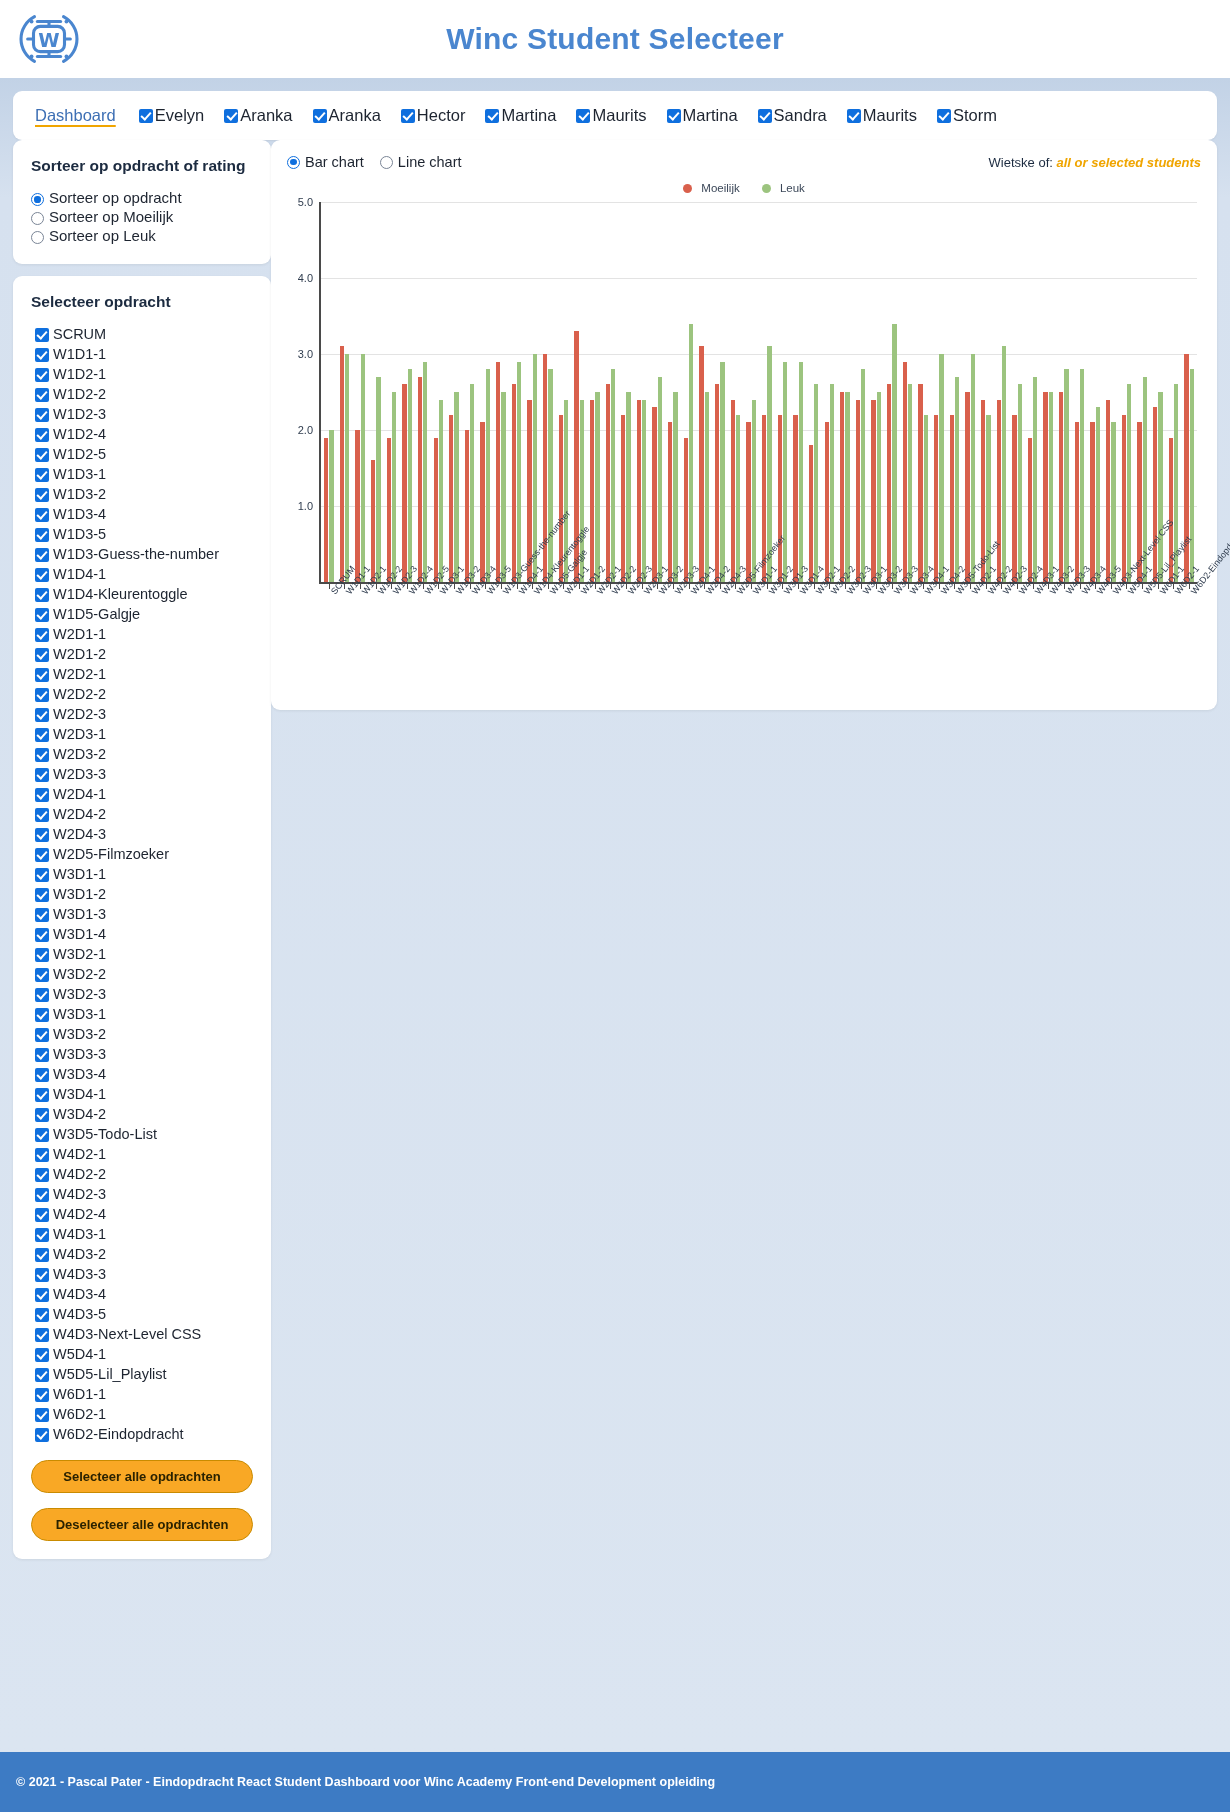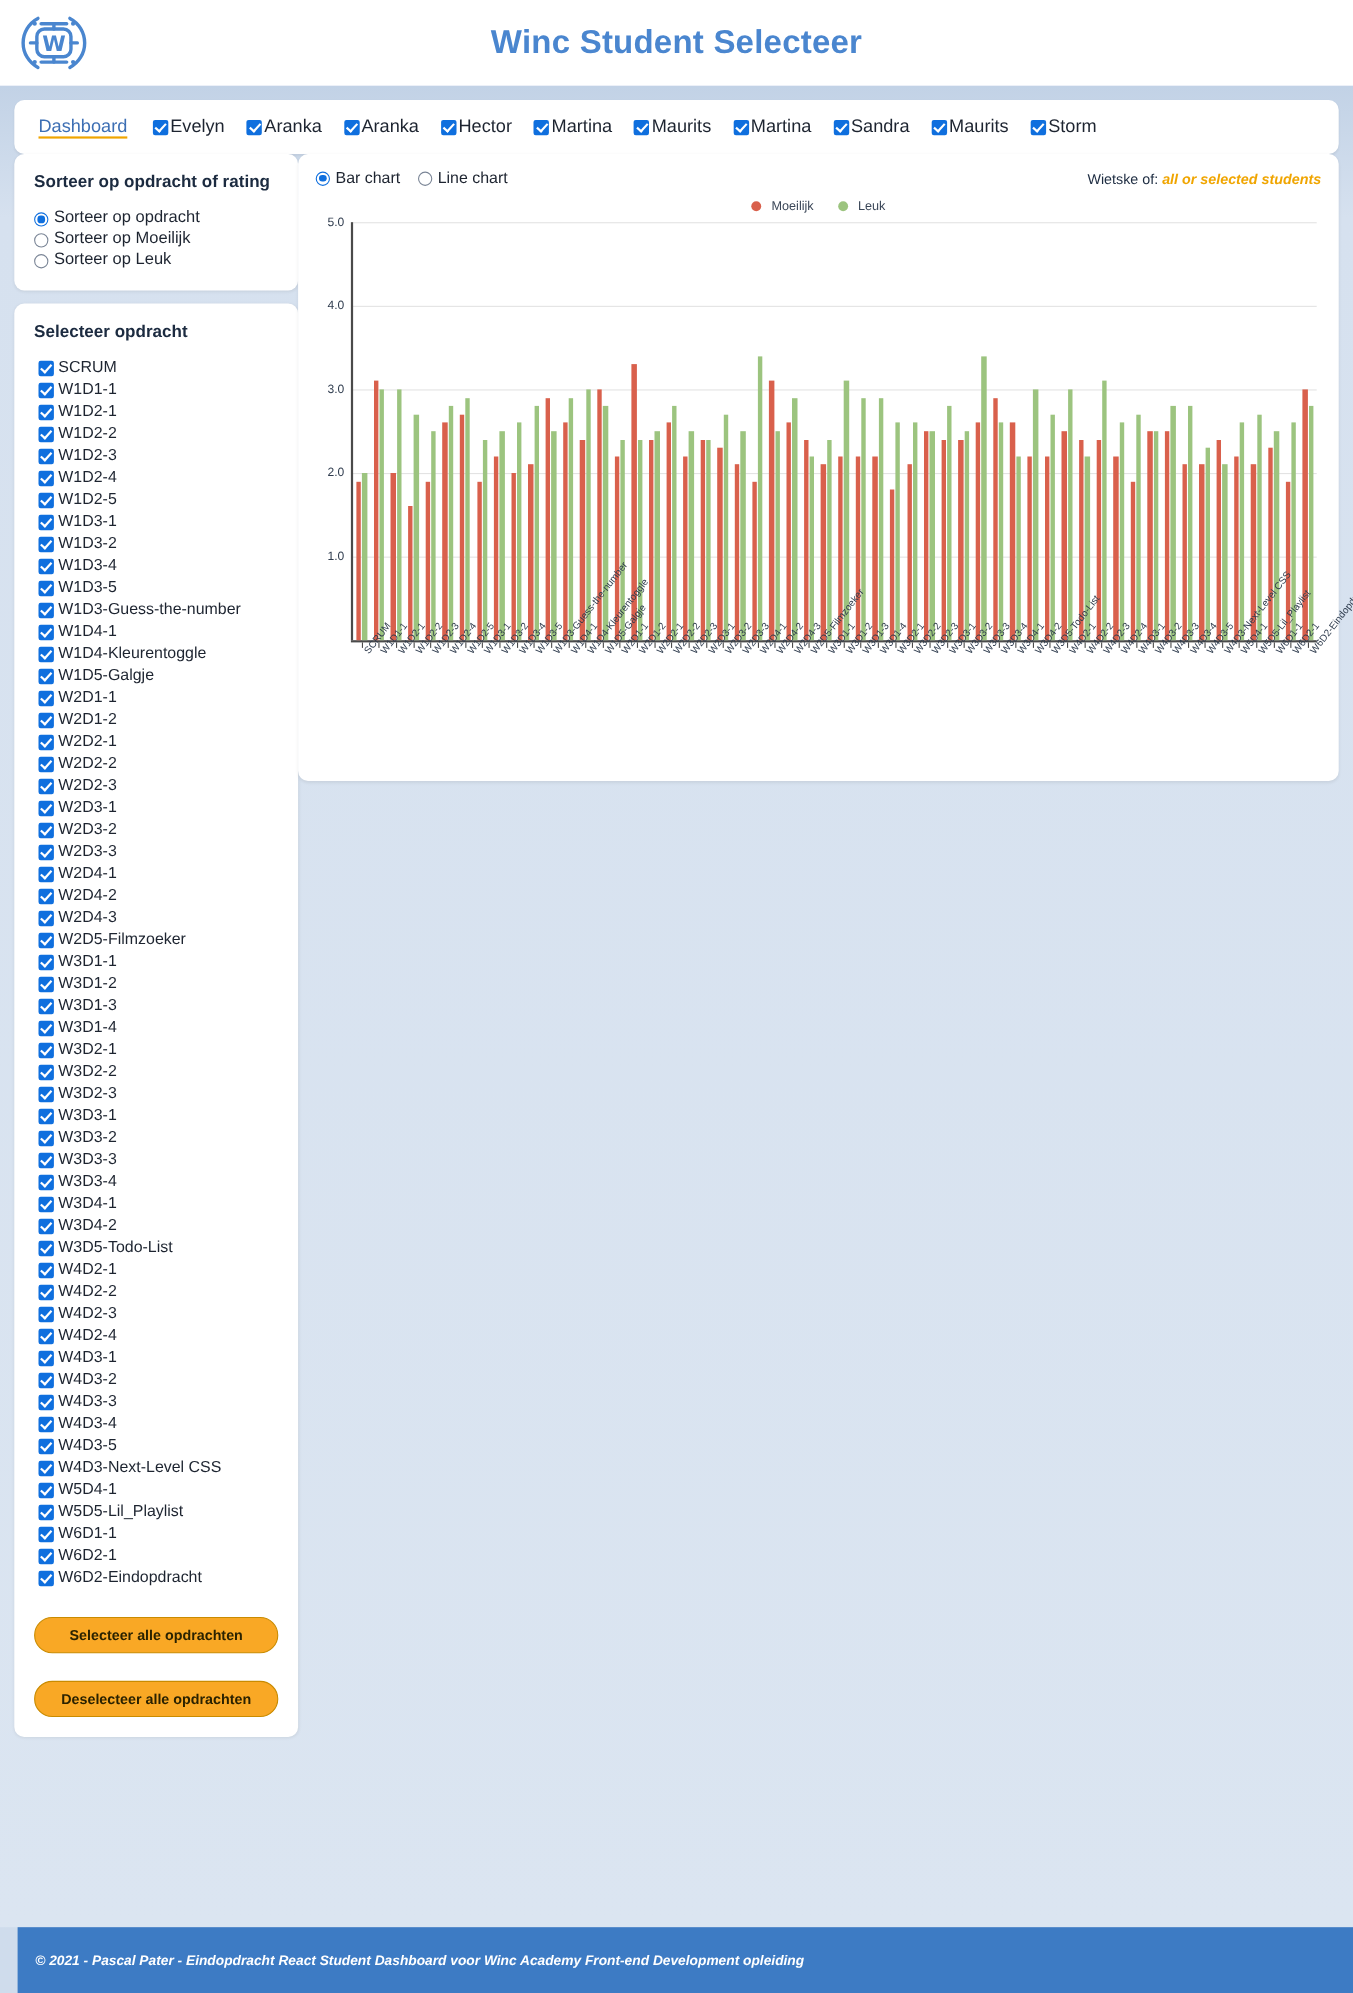--- a/index.html
+++ b/index.html
@@ -74,21 +74,21 @@
     background:#fff;border-radius:9px;padding:17px 18px 18px 18px;
     box-shadow:0 1px 3px rgba(0,0,0,.07);
   }
   .card h3{ margin:0 0 14px 0; font-size:15.5px; color:#1c2b40; }
   .radio-row{ display:flex; align-items:flex-end; font-size:15px; color:#1d2430; margin-bottom:2px; }
   .sep{ height:12px; }
   .opd-list{ margin-top:2px; }
   .opd-row{ display:flex; align-items:center; font-size:14.5px; color:#1d2430; line-height:17.6px; }
   .opd-row input{ margin-right:4px; }
   .btn{
-    display:block;width:100%;margin-top:25px;border:1px solid #c98b00;
+    display:block;width:100%;margin-top:15px;border:1px solid #c98b00;
     background:#f9a825;color:#2a2200;font-weight:bold;font-size:13px;
     border-radius:17px;padding:8px 0;cursor:pointer;
   }
   .btn-wrap{ margin-top:12px; }
   
   .right{ flex:1 1 auto; }
   .chart-card{
     background:#fff;border-radius:9px;padding:14px 16px 10px 16px;
     box-shadow:0 1px 3px rgba(0,0,0,.07);height:570px;position:relative;
   }
@@ -112,23 +112,23 @@
   .xlabels{ position:absolute; left:34px; right:4px; display:flex; }
   .xl{ flex:1 1 0; position:relative; height:1px; }
   .xl span{
     position:absolute; top:6px; left:50%;
     transform:rotate(-52deg); transform-origin:left top;
     white-space:nowrap; font-size:9px; color:#2f3c4e;
   }
   .tick{ position:absolute; top:0; left:50%; width:1px; height:5px; background:#4a4a4a; }
   
   .footer{
-    position:absolute; bottom:0; left:16px; right:0; height:60px;
+    position:absolute; bottom:0; left:0; right:0; height:60px;
     background:#3d7bc4; color:#fff; display:flex; align-items:center;
-    font-size:12.5px; font-style:italic; font-weight:bold; padding-left:16px;
+    font-size:12.5px; font-weight:bold; padding-left:16px;
   }
 </style>
 </head>
 <body>
 
 <div class="header">
   <div class="logo">
     <svg viewBox="0 0 64 64" width="62" height="62">
       <g fill="none" stroke="#4a86cf" stroke-width="3.2" stroke-linecap="round">
         <path d="M17 9 A26 26 0 0 0 17 55"></path>

